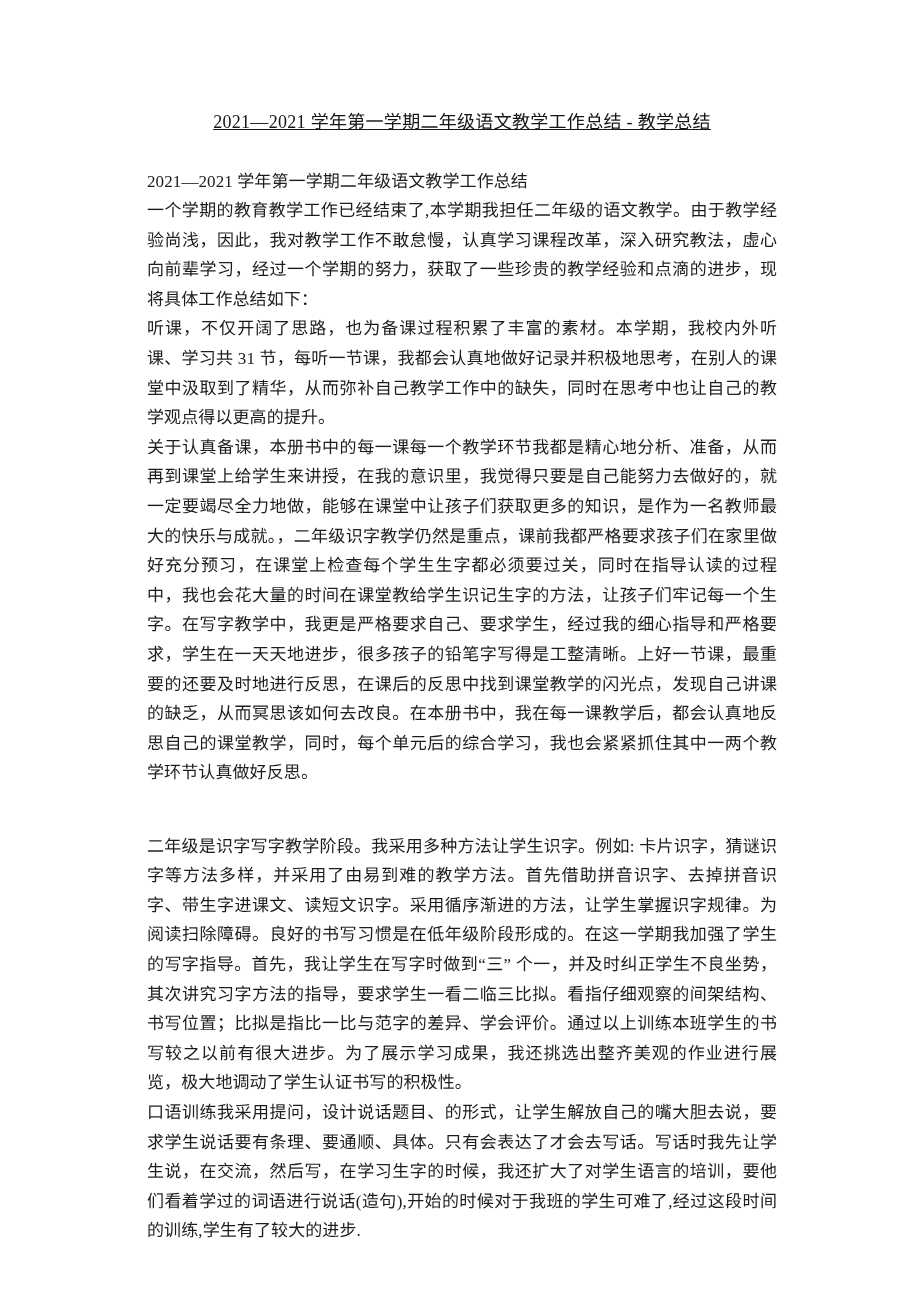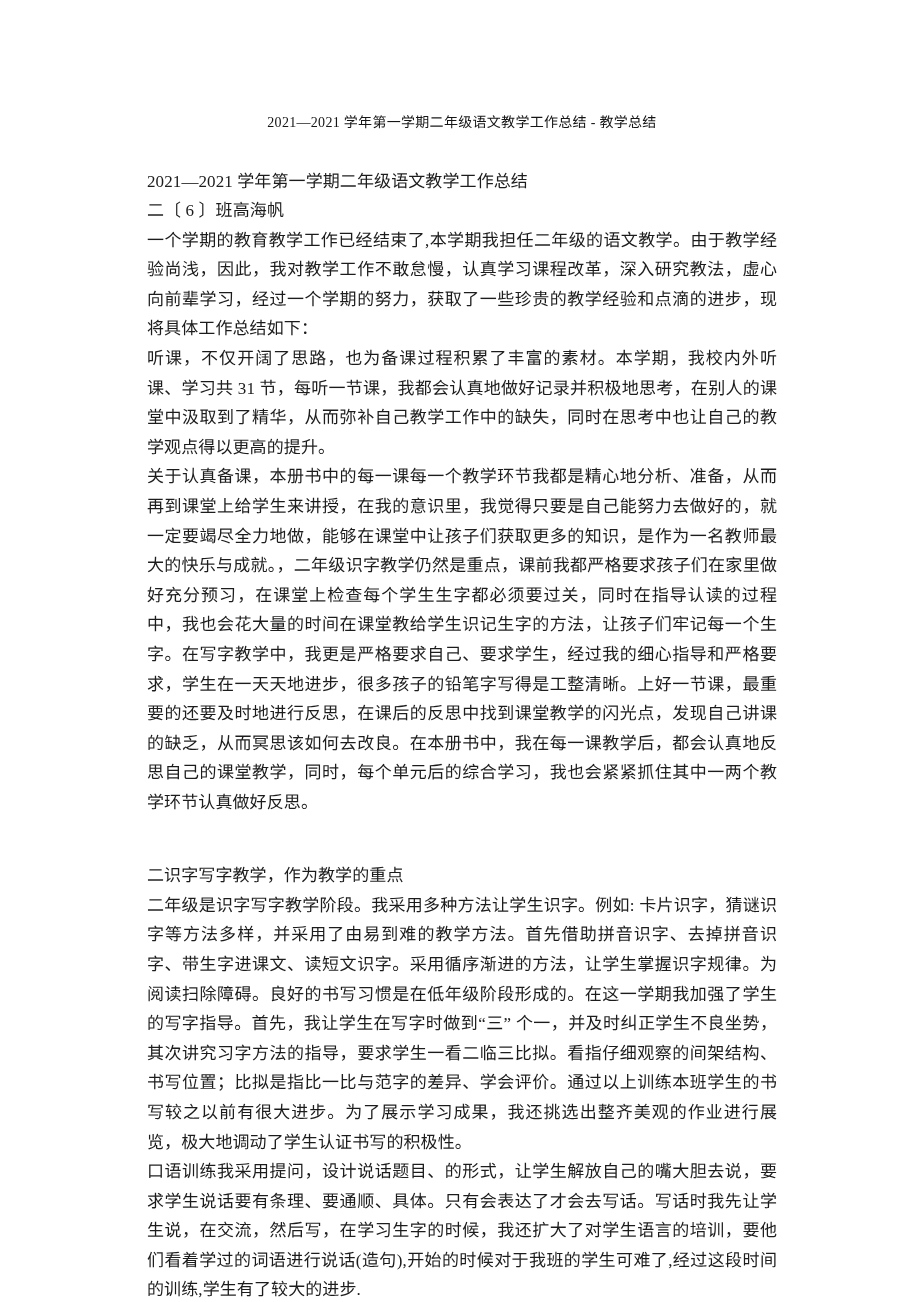--- a/index.html
+++ b/index.html
@@ -22,26 +22,27 @@
     box-sizing: border-box;
   }
   .content {
     position: absolute;
     left: 147px;
     top: 108px;
     width: 630px;
   }
   .doc-title {
     text-align: center;
-    font-size: 14px;
+    font-size: 18px;
     line-height: 29.5px;
     letter-spacing: 0.3px;
     white-space: nowrap;
     color: #151515;
     margin: 0 0 0 0;
+    text-decoration: underline;
   }
   .gap-after-title {
     height: 29px;
   }
   p.para {
     margin: 0;
     font-size: 17px;
     line-height: 29.6px;
     text-align: justify;
     text-justify: inter-ideograph;
@@ -64,33 +65,31 @@
 
 <div class="page">
   <div class="content">
 
     <div class="doc-title">2021—2021 学年第一学期二年级语文教学工作总结 - 教学总结</div>
 
     <div class="gap-after-title"></div>
 
     <p class="para nojust">2021—2021 学年第一学期二年级语文教学工作总结</p>
 
-    <p class="para nojust">二〔 6 〕班高海帆</p>
 
     <p class="para">一个学期的教育教学工作已经结束了,本学期我担任二年级的语文教学。由于教学经验尚浅，因此，我对教学工作不敢怠慢，认真学习课程改革，深入研究教法，虚心向前辈学习，经过一个学期的努力，获取了一些珍贵的教学经验和点滴的进步，现将具体工作总结如下：</p>
 
 
     <p class="para">听课，不仅开阔了思路，也为备课过程积累了丰富的素材。本学期，我校内外听课、学习共 31 节，每听一节课，我都会认真地做好记录并积极地思考，在别人的课堂中汲取到了精华，从而弥补自己教学工作中的缺失，同时在思考中也让自己的教学观点得以更高的提升。</p>
 
     <p class="para">关于认真备课，本册书中的每一课每一个教学环节我都是精心地分析、准备，从而再到课堂上给学生来讲授，在我的意识里，我觉得只要是自己能努力去做好的，就一定要竭尽全力地做，能够在课堂中让孩子们获取更多的知识，是作为一名教师最大的快乐与成就。，二年级识字教学仍然是重点，课前我都严格要求孩子们在家里做好充分预习，在课堂上检查每个学生生字都必须要过关，同时在指导认读的过程中，我也会花大量的时间在课堂教给学生识记生字的方法，让孩子们牢记每一个生字。在写字教学中，我更是严格要求自己、要求学生，经过我的细心指导和严格要求，学生在一天天地进步，很多孩子的铅笔字写得是工整清晰。上好一节课，最重要的还要及时地进行反思，在课后的反思中找到课堂教学的闪光点，发现自己讲课的缺乏，从而冥思该如何去改良。在本册书中，我在每一课教学后，都会认真地反思自己的课堂教学，同时，每个单元后的综合学习，我也会紧紧抓住其中一两个教学环节认真做好反思。</p>
 
     <div class="blank-line"></div>
     <div class="blank-line-half"></div>
 
-    <p class="para nojust">二识字写字教学，作为教学的重点</p>
 
     <p class="para">二年级是识字写字教学阶段。我采用多种方法让学生识字。例如: 卡片识字，猜谜识字等方法多样，并采用了由易到难的教学方法。首先借助拼音识字、去掉拼音识字、带生字进课文、读短文识字。采用循序渐进的方法，让学生掌握识字规律。为阅读扫除障碍。良好的书写习惯是在低年级阶段形成的。在这一学期我加强了学生的写字指导。首先，我让学生在写字时做到“三” 个一，并及时纠正学生不良坐势，其次讲究习字方法的指导，要求学生一看二临三比拟。看指仔细观察的间架结构、书写位置；比拟是指比一比与范字的差异、学会评价。通过以上训练本班学生的书写较之以前有很大进步。为了展示学习成果，我还挑选出整齐美观的作业进行展览，极大地调动了学生认证书写的积极性。</p>
 
 
     <p class="para">口语训练我采用提问，设计说话题目、的形式，让学生解放自己的嘴大胆去说，要求学生说话要有条理、要通顺、具体。只有会表达了才会去写话。写话时我先让学生说，在交流，然后写，在学习生字的时候，我还扩大了对学生语言的培训，要他们看着学过的词语进行说话(造句),开始的时候对于我班的学生可难了,经过这段时间的训练,学生有了较大的进步.</p>
 
   </div>
 </div>
 
 </body></html>

